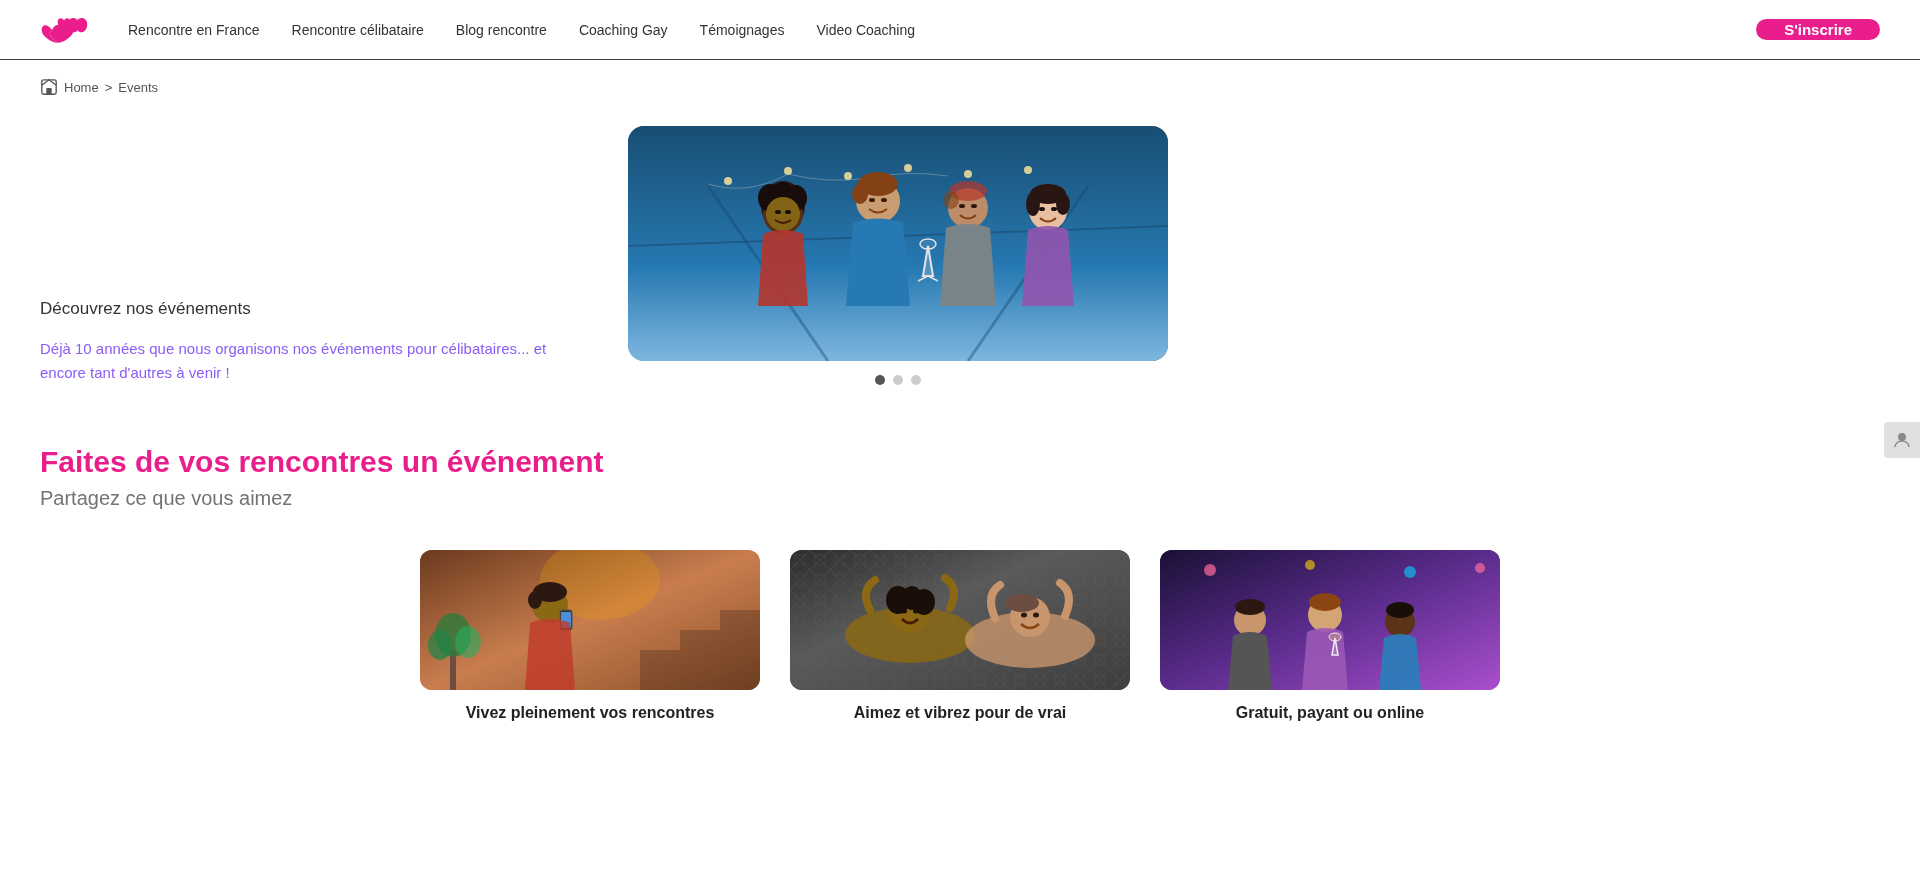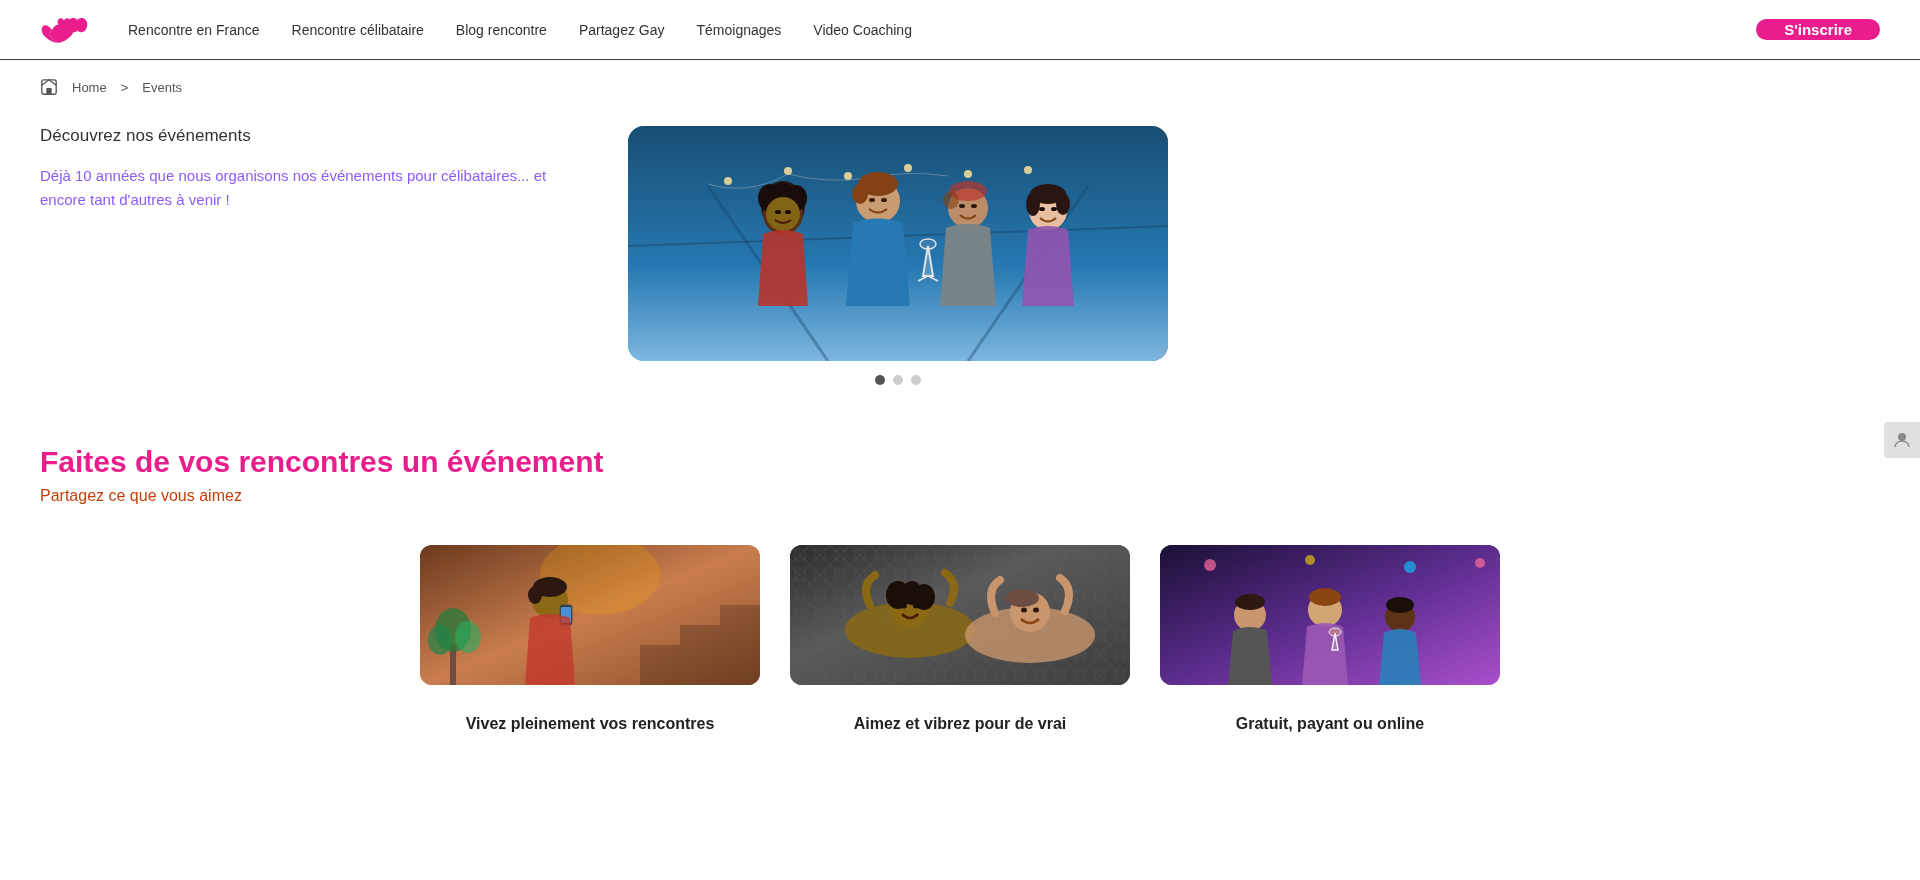--- a/index.html
+++ b/index.html
@@ -46,34 +46,34 @@
       font-weight: bold;
       cursor: pointer;
       white-space: nowrap;
     }
 
     
     .breadcrumb-section {
       padding: 18px 40px 0 40px;
       display: flex;
       align-items: center;
-      gap: 14px;
+      gap: 6px;
       font-size: 13px;
       color: #555;
     }
     .home-icon {
       width: 18px;
       height: 18px;
       display: inline-block;
     }
 
     
     .hero-section {
       display: flex;
-      align-items: flex-start;
+      align-items: flex-end;
       padding: 30px 40px 20px 40px;
       gap: 48px;
     }
     .hero-text {
       flex: 1;
       max-width: 540px;
     }
     .hero-subtitle {
       font-size: 17px;
       color: #333;
@@ -124,38 +124,38 @@
       text-align: left;
       padding: 40px 40px 20px 40px;
     }
     .section-title {
       font-size: 30px;
       font-weight: 800;
       color: #e91e8c;
       margin-bottom: 8px;
     }
     .section-subtitle {
-      font-size: 16px;
-      color: #c2410c;
+      font-size: 20px;
+      color: #737373;
     }
 
     
     .cards-section {
       display: flex;
       gap: 30px;
       padding: 20px 220px 40px 220px;
       justify-content: center;
     }
     .card {
       flex: 1;
       max-width: 340px;
       display: flex;
       flex-direction: column;
       align-items: center;
-      gap: 30px;
+      gap: 14px;
     }
     .card-image {
       width: 100%;
       height: 140px;
       border-radius: 12px;
       overflow: hidden;
       position: relative;
     }
     .card-image-1 {
       background: linear-gradient(160deg, #6b3a1e 0%, #c97d4e 30%, #f2a96d 50%, #8b4f2a 100%);
@@ -202,21 +202,21 @@
       <ellipse cx="52" cy="16" rx="7" ry="9" fill="#e91e8c" transform="rotate(10 52 16)"></ellipse>
 
       <path d="M30 10 C28 6 22 6 22 12 C22 18 30 24 30 24 C30 24 38 18 38 12 C38 6 32 6 30 10Z" fill="#e91e8c"></path>
       <path d="M44 10 C42 6 36 6 36 12 C36 18 44 24 44 24 C44 24 52 18 52 12 C52 6 46 6 44 10Z" fill="#e91e8c" opacity="0.5"></path>
     </svg>
   </div>
   <nav class="nav">
     <a class="nav-item">Rencontre en France</a>
     <a class="nav-item">Rencontre célibataire</a>
     <a class="nav-item">Blog rencontre</a>
-    <a class="nav-item">Partagez Gay</a>
+    <a class="nav-item">Coaching Gay</a>
     <a class="nav-item">Témoignages</a>
     <a class="nav-item">Video Coaching</a>
   </nav>
   <button class="register-btn">S'inscrire</button>
 </header>
 
 <div class="breadcrumb-section">
   <svg class="home-icon" viewBox="0 0 20 20" fill="none" xmlns="http://www.w3.org/2000/svg">
     <rect x="2" y="2" width="16" height="16" rx="2" stroke="#555" stroke-width="1.5" fill="none"></rect>
     <path d="M2 8 L10 2 L18 8" stroke="#555" stroke-width="1.5" fill="none"></path>

